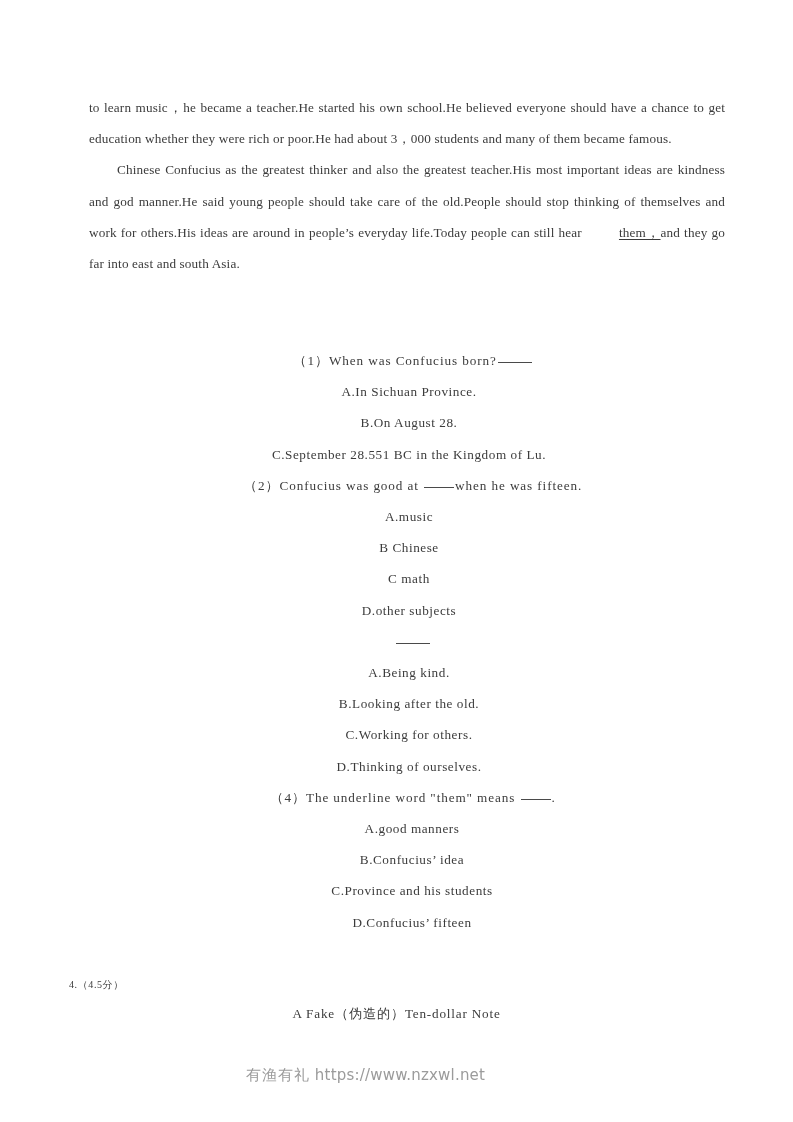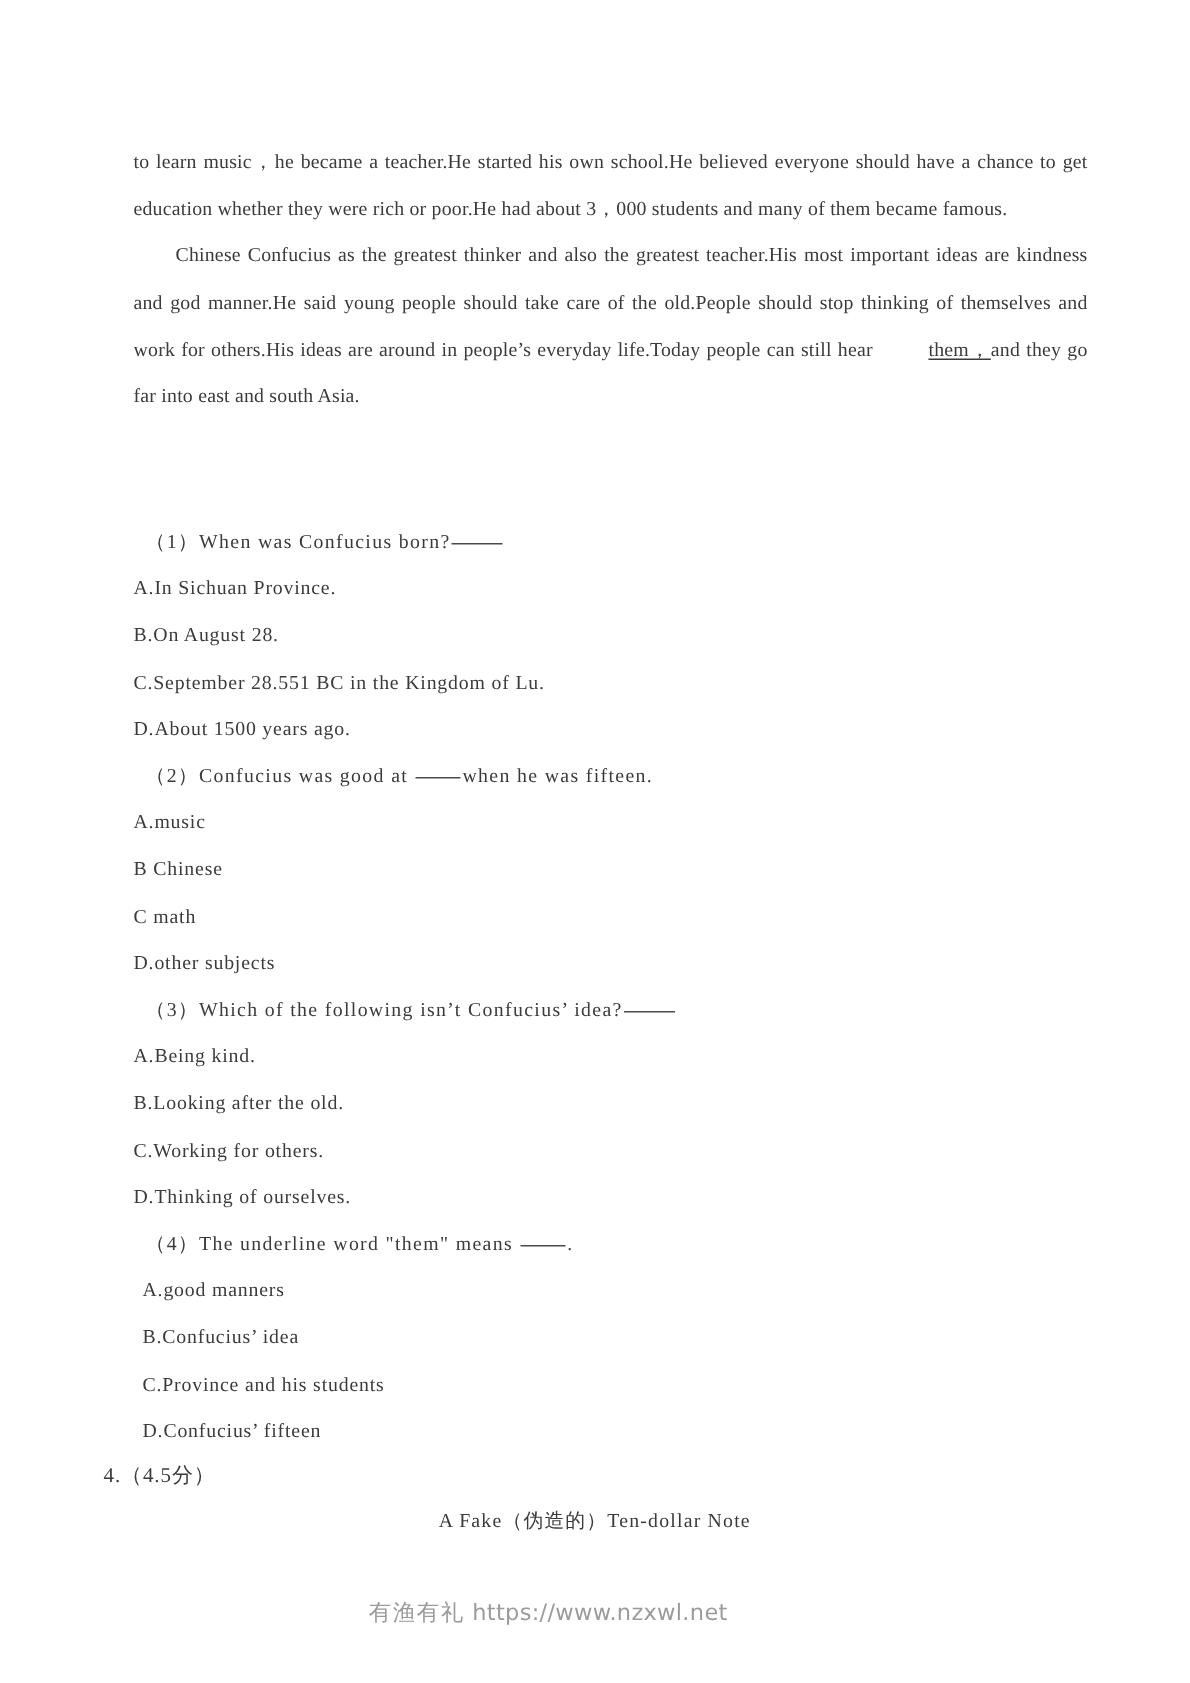--- a/index.html
+++ b/index.html
@@ -55,20 +55,21 @@
     left: 89px;
     top: 345px;
     width: 640px;
   }
   .qline {
     font-size: 13.2px;
     line-height: 31.2px;
     letter-spacing: 0.55px;
     color: #3b3b3b;
     white-space: nowrap;
+    text-align: center;
   }
   .qline.stem {
     padding-left: 8px;
     letter-spacing: 0.9px;
   }
   .qline.opt {
     padding-left: 0px;
   }
   .qline.opt.shift {
     padding-left: 6px;
@@ -80,21 +81,21 @@
     vertical-align: 2px;
     margin: 0 1px;
   }
   .blank.wide { width: 34px; }
 
   
   .item-no {
     position: absolute;
     left: 69px;
     top: 972px;
-    font-size: 14px;
+    font-size: 10px;
     line-height: 26px;
     letter-spacing: 0.6px;
     color: #3b3b3b;
     white-space: nowrap;
   }
 
   
   .article-title {
     position: absolute;
     left: 0;
@@ -136,32 +137,31 @@
   </div>
 
   <div class="qlist">
 
     <div class="qline stem">
       <span>（1）When was Confucius born?</span><span class="blank wide"></span>
     </div>
     <div class="qline opt">A.In Sichuan Province.</div>
     <div class="qline opt">B.On August 28.</div>
     <div class="qline opt">C.September 28.551 BC in the Kingdom of Lu.</div>
-    <div class="qline opt">D.About 1500 years ago.</div>
 
     <div class="qline stem">
       <span>（2）Confucius was good at</span>&nbsp;<span class="blank"></span><span>when he was fifteen.</span>
     </div>
     <div class="qline opt">A.music</div>
     <div class="qline opt">B Chinese</div>
     <div class="qline opt">C math</div>
     <div class="qline opt">D.other subjects</div>
 
     <div class="qline stem">
-      <span>（3）Which of the following isn’t Confucius’ idea?</span><span class="blank wide"></span>
+      <span class="blank wide"></span>
     </div>
     <div class="qline opt">A.Being kind.</div>
     <div class="qline opt">B.Looking after the old.</div>
     <div class="qline opt">C.Working for others.</div>
     <div class="qline opt">D.Thinking of ourselves.</div>
 
     <div class="qline stem">
       <span>（4）The underline word "them" means</span>&nbsp;<span class="blank"></span><span>.</span>
     </div>
     <div class="qline opt shift">A.good manners</div>

